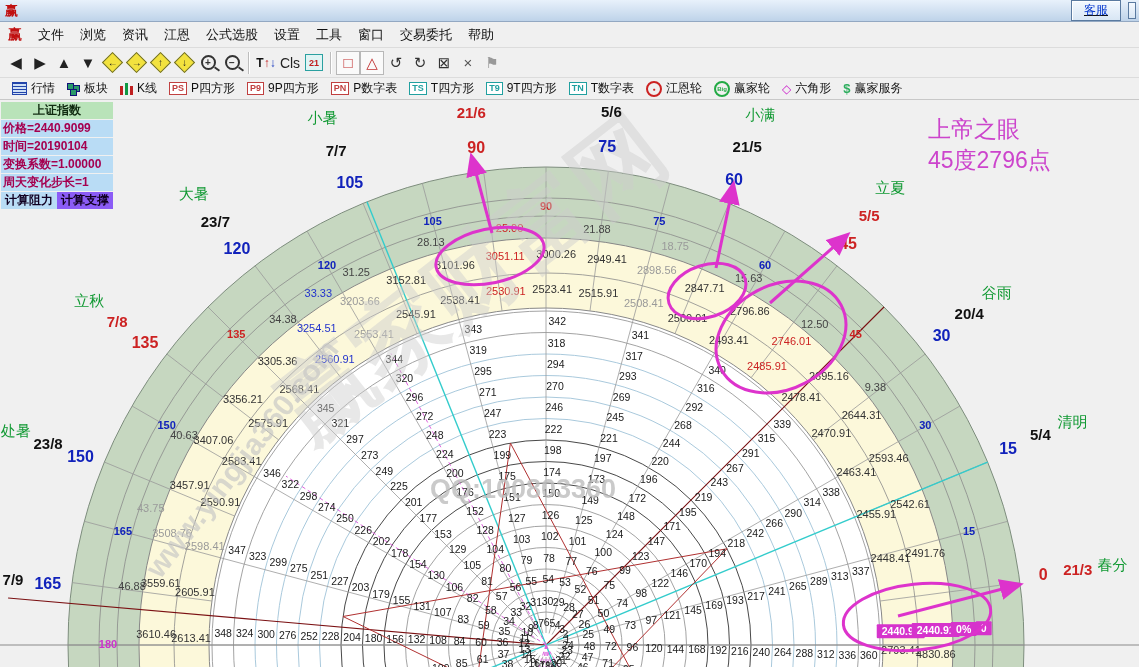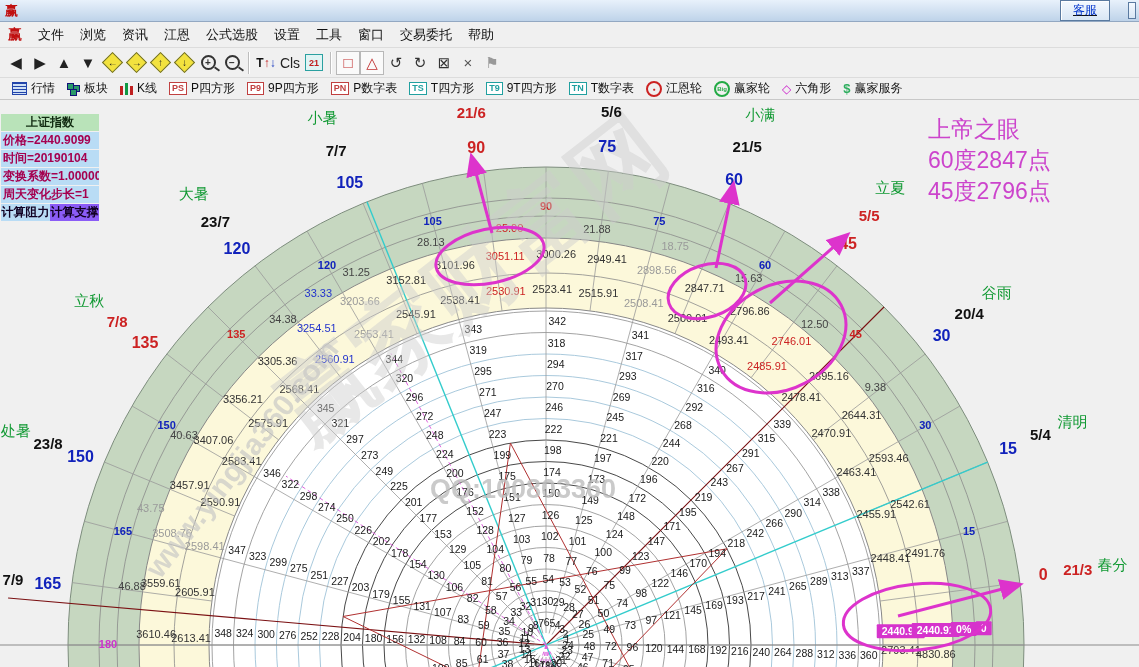--- a/index.html
+++ b/index.html
@@ -3,21 +3,21 @@
 <meta charset="utf-8">
 <style>
   html,body{margin:0;padding:0;}
   body{width:1139px;height:667px;overflow:hidden;background:#f0f0f0;
        font-family:"Liberation Sans","DejaVu Sans",sans-serif;-webkit-font-smoothing:antialiased;}
   
   .titlebar{height:22px;background:linear-gradient(#e8f1fb,#bed3e9);border-bottom:1px solid #93a8c2;
             display:flex;align-items:center;padding:0 3px;box-sizing:border-box;font-size:12px;color:#111;}
   .app-logo{color:#c01010;font-weight:bold;font-size:13px;margin:0 5px 0 2px;}
   .title-text{font-weight:bold;}
-  .titlebar-right{margin-left:auto;display:flex;align-items:center;gap:18px;text-decoration:underline;}
+  .titlebar-right{margin-left:auto;display:flex;align-items:center;gap:7px;text-decoration:underline;}
   .kefu-btn{border:1px solid #5a7aa0;background:linear-gradient(#f4f9ff,#d8e6f4);color:#0033cc;
             font-size:12px;padding:1px 12px;box-shadow:1px 1px 0 #fff inset;}
   .edge-sliver{border:1px solid #5a7aa0;background:linear-gradient(#f4f9ff,#d8e6f4);width:8px;height:17px;box-sizing:border-box;}
   
   .menubar{height:25px;background:#f0f0f0;border-bottom:1px solid #dcdcdc;display:flex;align-items:center;
            font-size:13px;color:#111;padding-left:4px;}
   .menu-logo{color:#c01010;font-weight:bold;font-size:14px;margin:0 8px 0 4px;}
   .menu-item{padding:2px 8px;cursor:default;}
   
   .toolbar1{height:29px;background:#f0f0f0;border-bottom:1px solid #dcdcdc;display:flex;align-items:center;padding-left:4px;}
@@ -46,21 +46,21 @@
   .icon-kline{display:flex;gap:2px;align-items:flex-end;height:12px;}
   .icon-kline i{width:3px;background:#c02020;height:9px;}
   .icon-kline i:nth-child(2){background:#119944;height:12px;}
   .circ-ic{width:12px;height:12px;border-radius:50%;border:2px solid;display:flex;align-items:center;justify-content:center;
            font-size:6px;font-weight:bold;}
   .dollar-ic{color:#2fae5f;font-weight:bold;font-size:13px;}
   .hex-ic{color:#cc22cc;font-weight:bold;font-size:12px;}
   
   .chart{position:relative;width:1139px;height:570px;background:#f0f0f0;overflow:hidden;}
   .chart svg{position:absolute;left:0;top:0;}
-  .info-panel{position:absolute;left:1px;top:14px;width:98px;font-size:12px;font-weight:bold;z-index:5;}
+  .info-panel{position:absolute;left:1px;top:2px;width:112px;font-size:12px;font-weight:bold;z-index:5;}
   .ip-row{height:17px;margin-bottom:1px;display:flex;align-items:center;padding-left:2px;background:#b9dcf5;color:#a5004f;white-space:nowrap;overflow:hidden;}
   .ip-head{background:#b9e3b9;color:#102a10;justify-content:center;padding-left:0;}
   .ip-btns{display:flex;gap:0;}
   .ip-btn{height:17px;flex:1;display:flex;align-items:center;justify-content:center;color:#102;cursor:default;}
   .ip-btn.blue{background:#b9dcf5;} .ip-btn.green{background:#8b5cf6;font-family:Liberation Mono, monospace;}
   .annot{position:absolute;left:928px;top:14px;z-index:6;font-size:23px;line-height:31px;color:#cc44cc;white-space:nowrap;}
 </style>
 </head>
 <body>
 
@@ -652,16 +652,15 @@
         <div class="ip-row">周天变化步长=1</div>
       </div>
     <div class="ip-btns" id="panel-btns">
         <div class="ip-btn blue">计算阻力</div>
         <div class="ip-btn green">计算支撑</div>
       </div>
   </div>
 
   <div class="annot" id="annot" style="color: rgb(204, 68, 204);">
       <div>上帝之眼</div>
-      <div>60度2847点</div>
       <div>45度2796点</div>
     </div>
 </div>
 
 </body></html>

